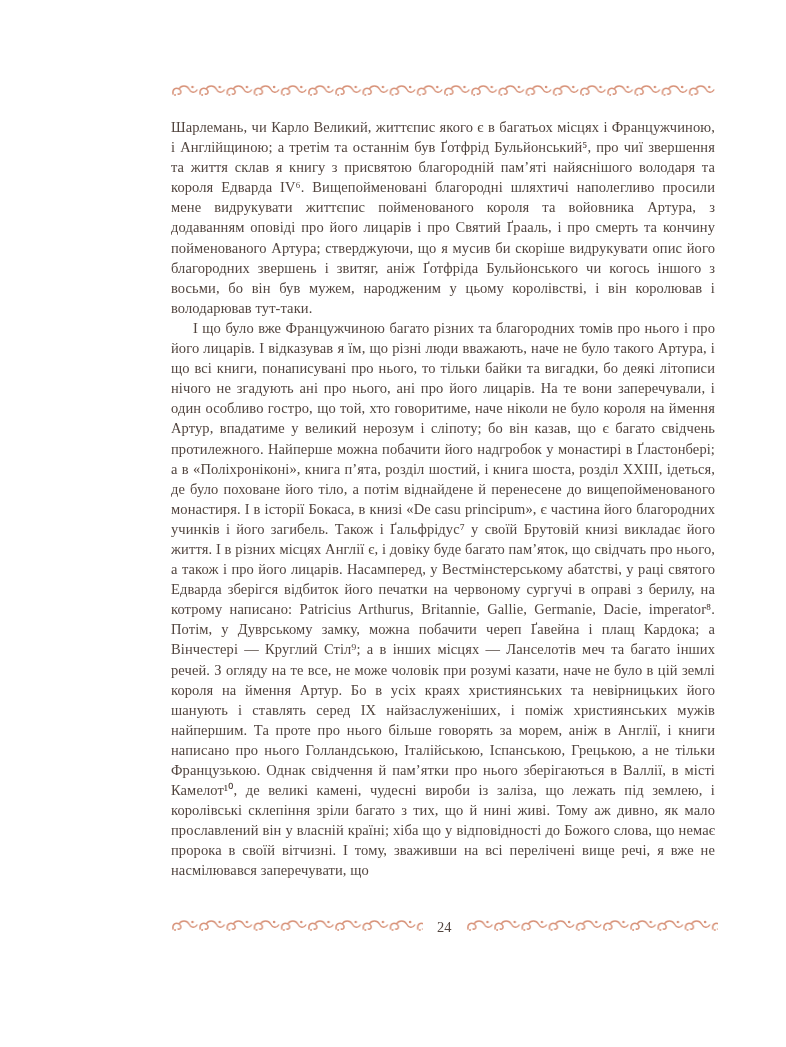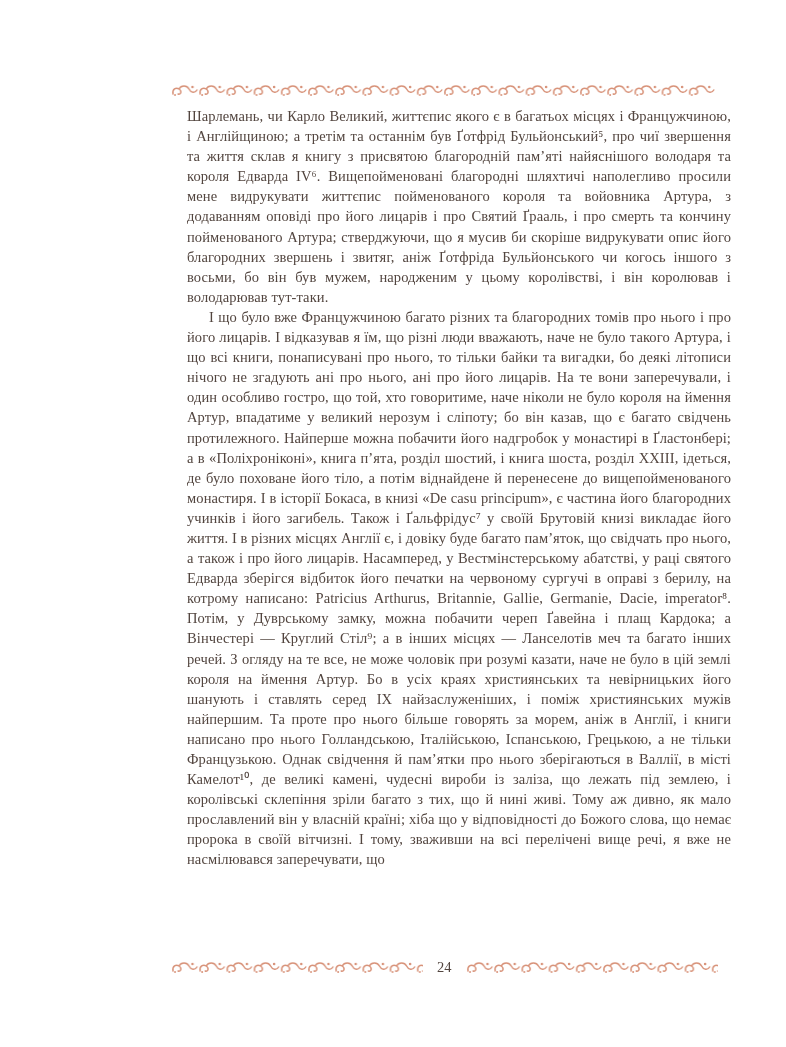--- a/index.html
+++ b/index.html
@@ -19,37 +19,36 @@
     background:var(--background);
     overflow:hidden;
   }
   .ornament-top{
     position:absolute;
     left:171px;top:84px;
     width:544px;height:13px;
   }
   .text-block{
     position:absolute;
-    left:171px;top:106px;
+    left:171px;top:117px;
     width:544px;
     max-height:800px;
     color:var(--text);
     font-size:14.5px;
     line-height:20.1px;
     text-align:justify;
     letter-spacing:0.1px;
-    margin-left:16px;
   }
   .text-block p{margin:0;}
   .text-block p.indent{text-indent:22px;}
   .footer{
     position:absolute;
-    left:171px;top:959px;
+    left:171px;top:919px;
     width:544px;height:16px;
-    display:flex;align-items:center;
+    display:flex;
     gap:12px;
   }
   .footer .strip{flex:0 0 auto;line-height:0;}
   .page-number{
     flex:0 0 auto;
     font-size:14.5px;
     color:var(--text);
     padding:0 2px;
   }
   svg{display:block;}

